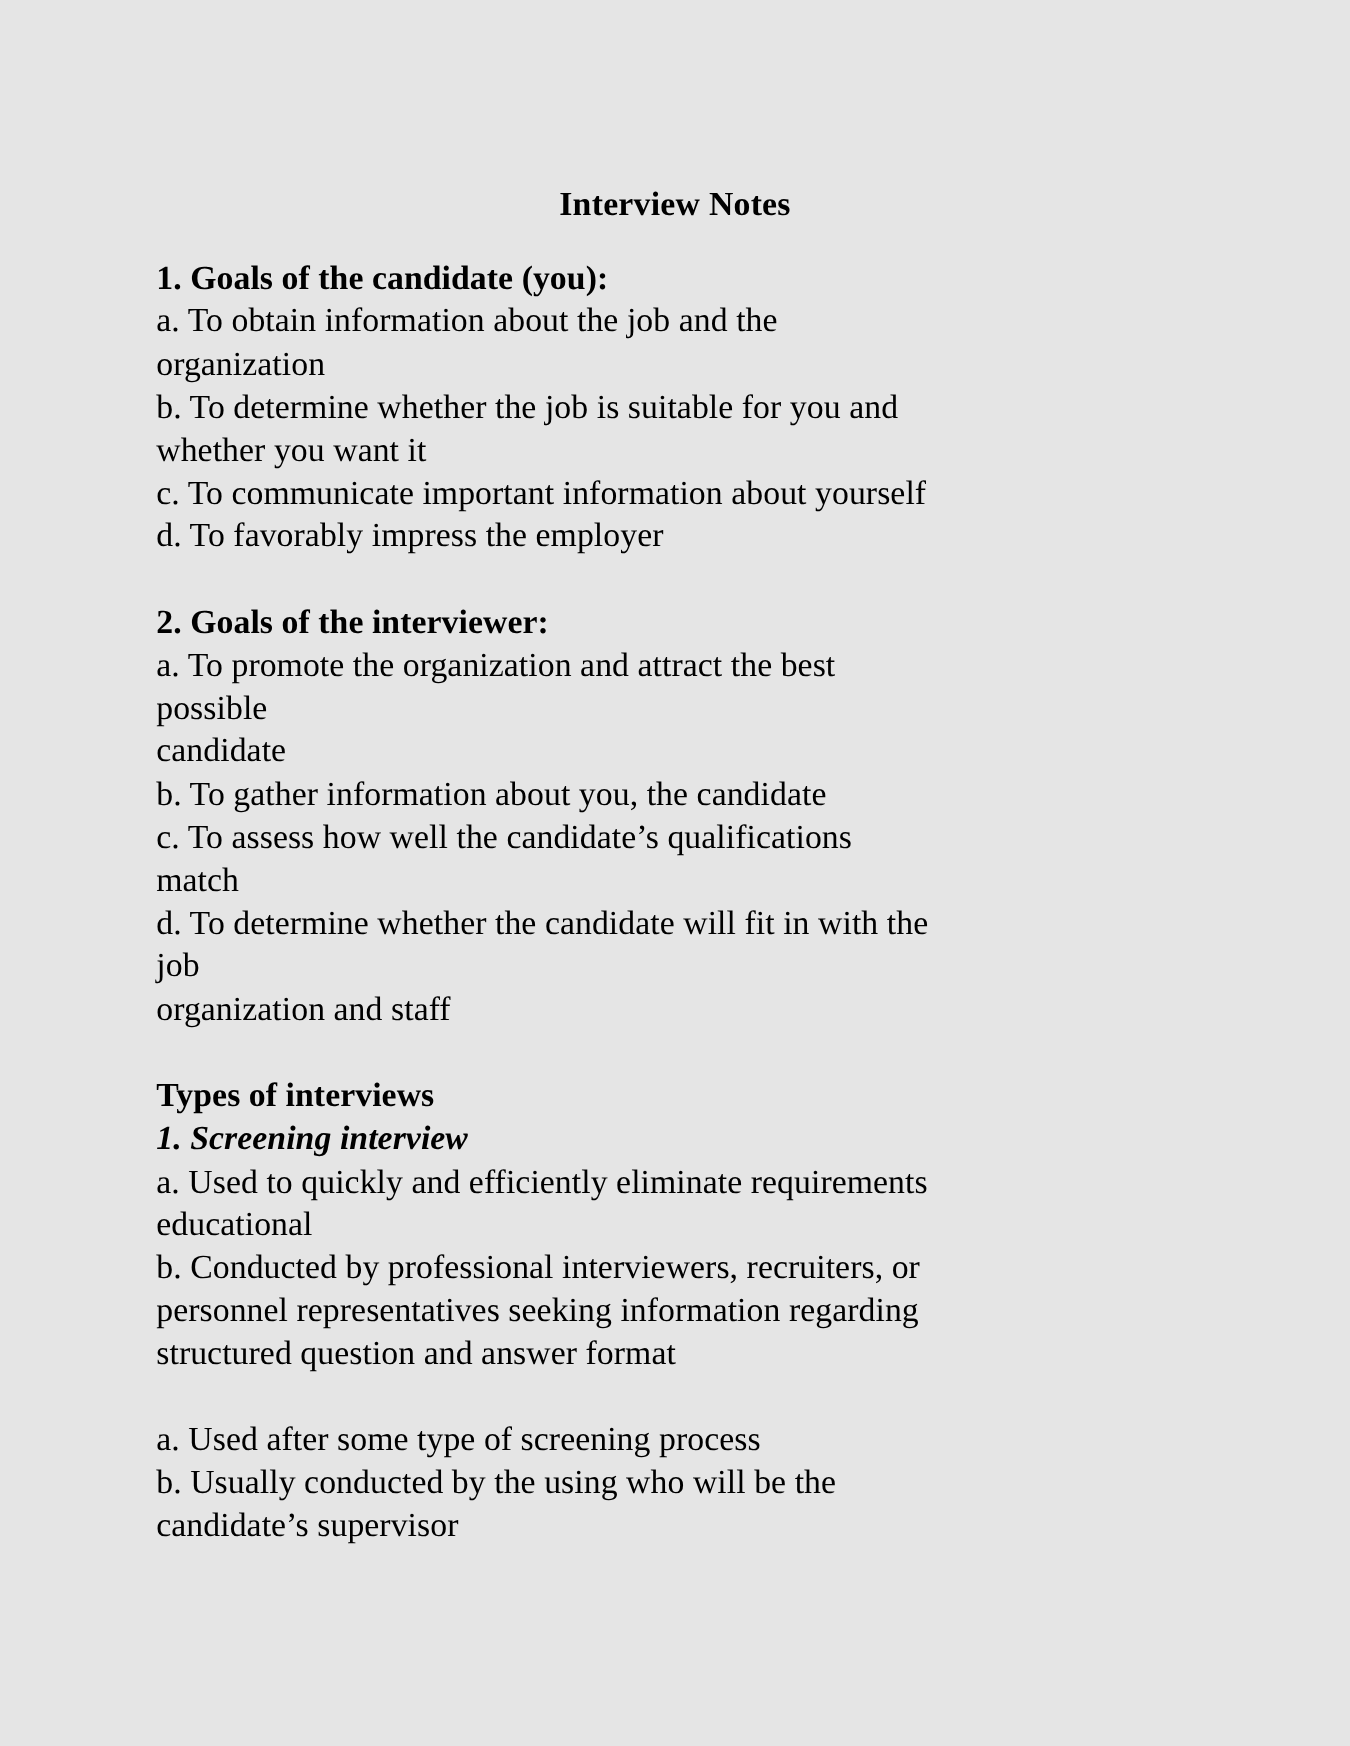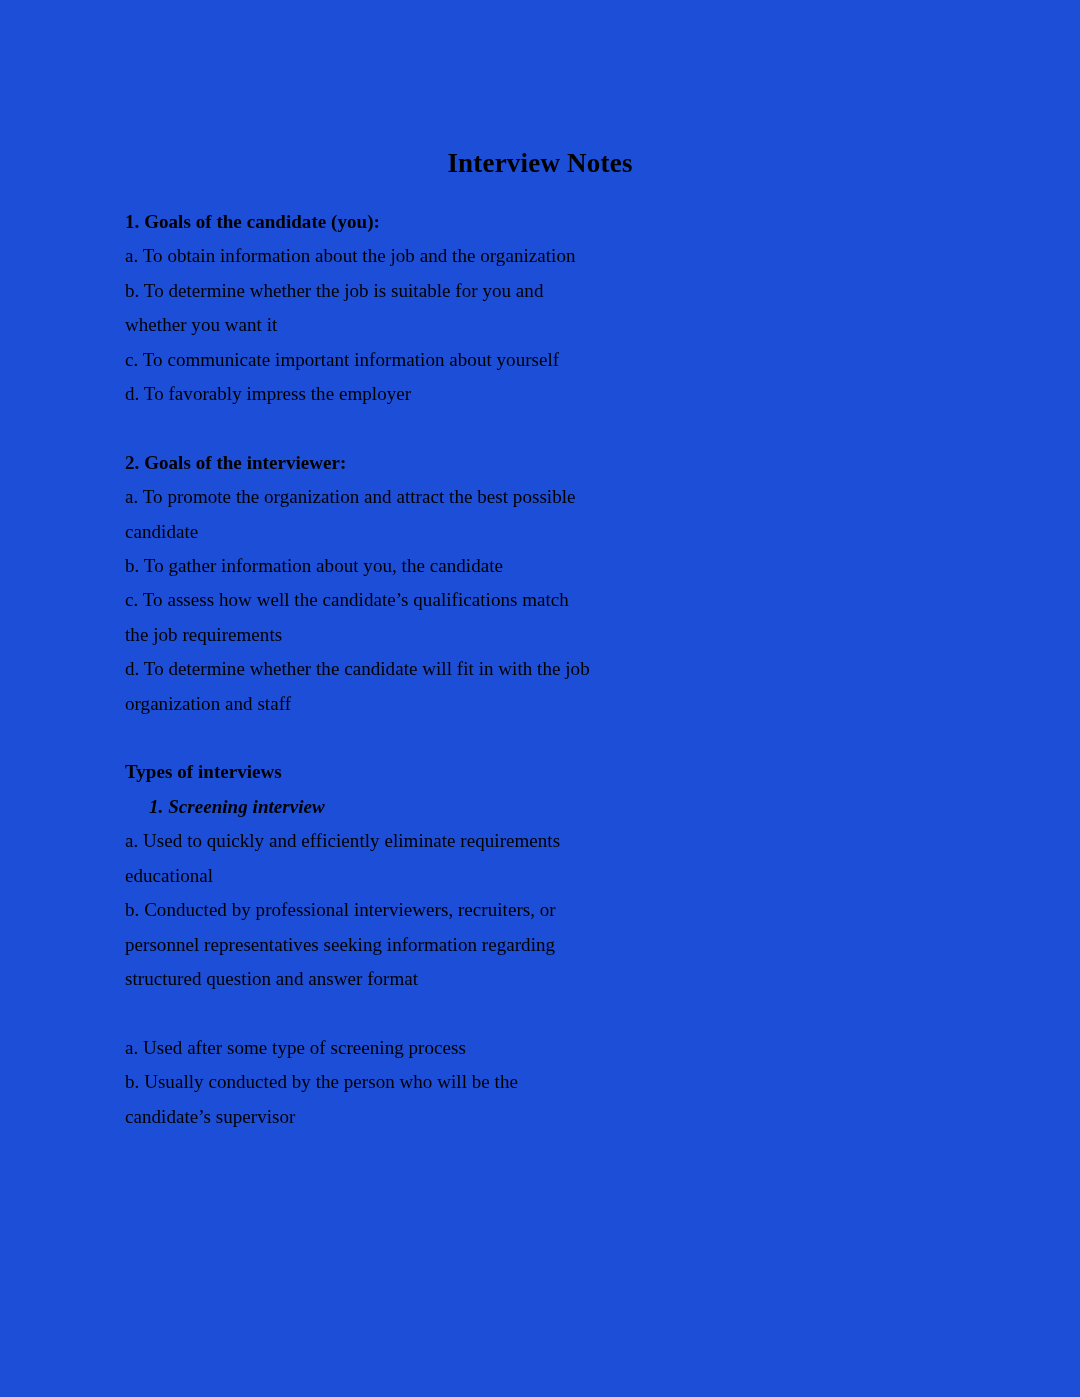--- a/index.html
+++ b/index.html
@@ -13,54 +13,53 @@
     height: 1397px;
     overflow: hidden;
     font-family: "Liberation Serif", "DejaVu Serif", serif;
     color: #000000;
     -webkit-font-smoothing: antialiased;
   }
   .page {
     position: relative;
     width: 1080px;
     height: 1397px;
-    background: #1d4ed8;
+    background: #e5e5e5;
     box-sizing: border-box;
   }
   .doc-title {
     position: absolute;
     top: 128px;
     left: 0;
     width: 1080px;
     text-align: center;
     font-size: 27px;
     font-weight: bold;
     letter-spacing: 0.2px;
     line-height: 34px;
   }
   .body-block {
     position: absolute;
     top: 205px;
     left: 125px;
     width: 625px;
   }
   .line {
-    font-size: 19px;
+    font-size: 27px;
     line-height: 34.4px;
     white-space: pre-wrap;
     text-align: left;
     letter-spacing: 0.05px;
   }
   .line.heading {
     font-weight: bold;
   }
   .line.subheading {
     font-weight: bold;
     font-style: italic;
-    margin-left: 24px;
   }
   .spacer {
     height: 34.4px;
     line-height: 34.4px;
     font-size: 21.5px;
   }
 </style>
 </head>
 <body>
 
@@ -80,39 +79,38 @@
     </div>
 
     <div class="spacer"></div>
 
     <div>
       <div class="line heading">2. Goals of the interviewer:</div>
       <div class="line">a. To promote the organization and attract the best possible</div>
       <div class="line">candidate</div>
       <div class="line">b. To gather information about you, the candidate</div>
       <div class="line">c. To assess how well the candidate’s qualifications match</div>
-      <div class="line">the job requirements</div>
       <div class="line">d. To determine whether the candidate will fit in with the job</div>
       <div class="line">organization and staff</div>
     </div>
 
     <div class="spacer"></div>
 
     <div>
       <div class="line heading">Types of interviews</div>
       <div class="line subheading">1. Screening interview</div>
       <div class="line">a. Used to quickly and efficiently eliminate requirements</div>
       <div class="line">educational</div>
       <div class="line">b. Conducted by professional interviewers, recruiters, or</div>
       <div class="line">personnel representatives seeking information regarding</div>
       <div class="line">structured question and answer format</div>
     </div>
 
     <div class="spacer"></div>
 
     <div>
       <div class="line">a. Used after some type of screening process</div>
-      <div class="line">b. Usually conducted by the person who will be the</div>
+      <div class="line">b. Usually conducted by the using who will be the</div>
       <div class="line">candidate’s supervisor</div>
     </div>
 
   </div>
 </div>
 
 </body></html>

